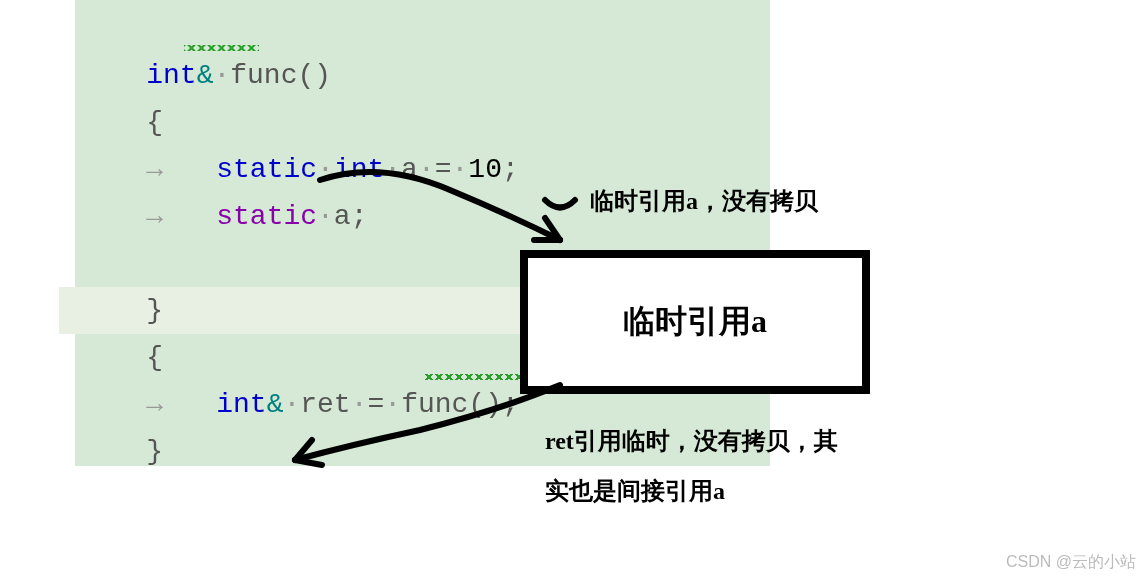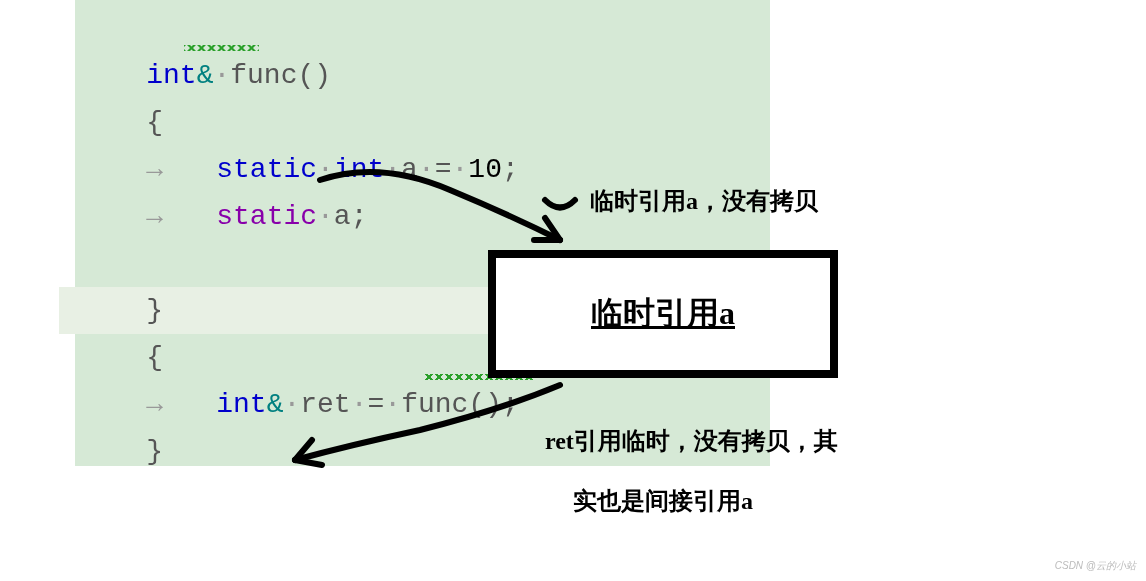--- a/index.html
+++ b/index.html
@@ -82,23 +82,22 @@
       height: 34px;
       background: #000;
       vertical-align: middle;
       margin-left: 2px;
     }
     .watermark {
       position: absolute;
       right: 10px;
       bottom: 8px;
       color: #bbb;
-      font-size: 10px;
+      font-size: 16px;
       font-family: Arial, sans-serif;
-      font-style: italic;
     }
     .hand-arrow {
       position: absolute;
       stroke: #000;
       fill: none;
       stroke-width: 6;
       stroke-linecap: round;
       stroke-linejoin: round;
     }
   </style>
@@ -141,28 +140,28 @@
   <div class="code-line">
     <span class="arrow-glyph">→</span><span class="kw-blue">int</span><span class="kw-teal">&amp;</span><span class="whitespace-dot">·</span><span class="punct">ret</span><span class="whitespace-dot">·</span><span class="punct">=</span><span class="whitespace-dot">·</span><span class="punct">func</span><span class="punct">()</span><span class="punct">;</span>
     <div class="squig" style="left:345px; top:40px; width:110px;"></div>
   </div>
 
   <div class="code-line">
     <span class="punct">}</span>
   </div>
 </div>
 
-<div class="annotation-box" style="left:488px; top:250px; width:350px; height:128px;text-decoration:underline;">
+<div class="annotation-box" style="left:520px; top:250px; width:350px; height:144px;">
   <span>临时引用a</span>
 </div>
 
 <div class="annotation-text" style="left:590px; top:185px;">临时引用a，没有拷贝</div>
 
 <div class="annotation-text" style="left:545px; top:425px;">ret引用临时，没有拷贝，其</div>
-<div class="annotation-text" style="left:545px; top:485px;margin-left:28px;">实也是间接引用a</div>
+<div class="annotation-text" style="left:545px; top:475px;">实也是间接引用a</div>
 
 <svg class="hand-arrow" style="left:0; top:0; width:1146px; height:581px; position:absolute; pointer-events:none;">
 
   <path d="M 320 180 Q 380 160 450 190 Q 510 215 560 240"></path>
   <path d="M 560 240 L 545 218"></path>
   <path d="M 560 240 L 534 240"></path>
   <path d="M 545 200 Q 560 215 575 200"></path>
 
   <path d="M 560 385 Q 500 410 420 430 Q 350 445 295 460"></path>
   <path d="M 295 460 L 312 440"></path>

